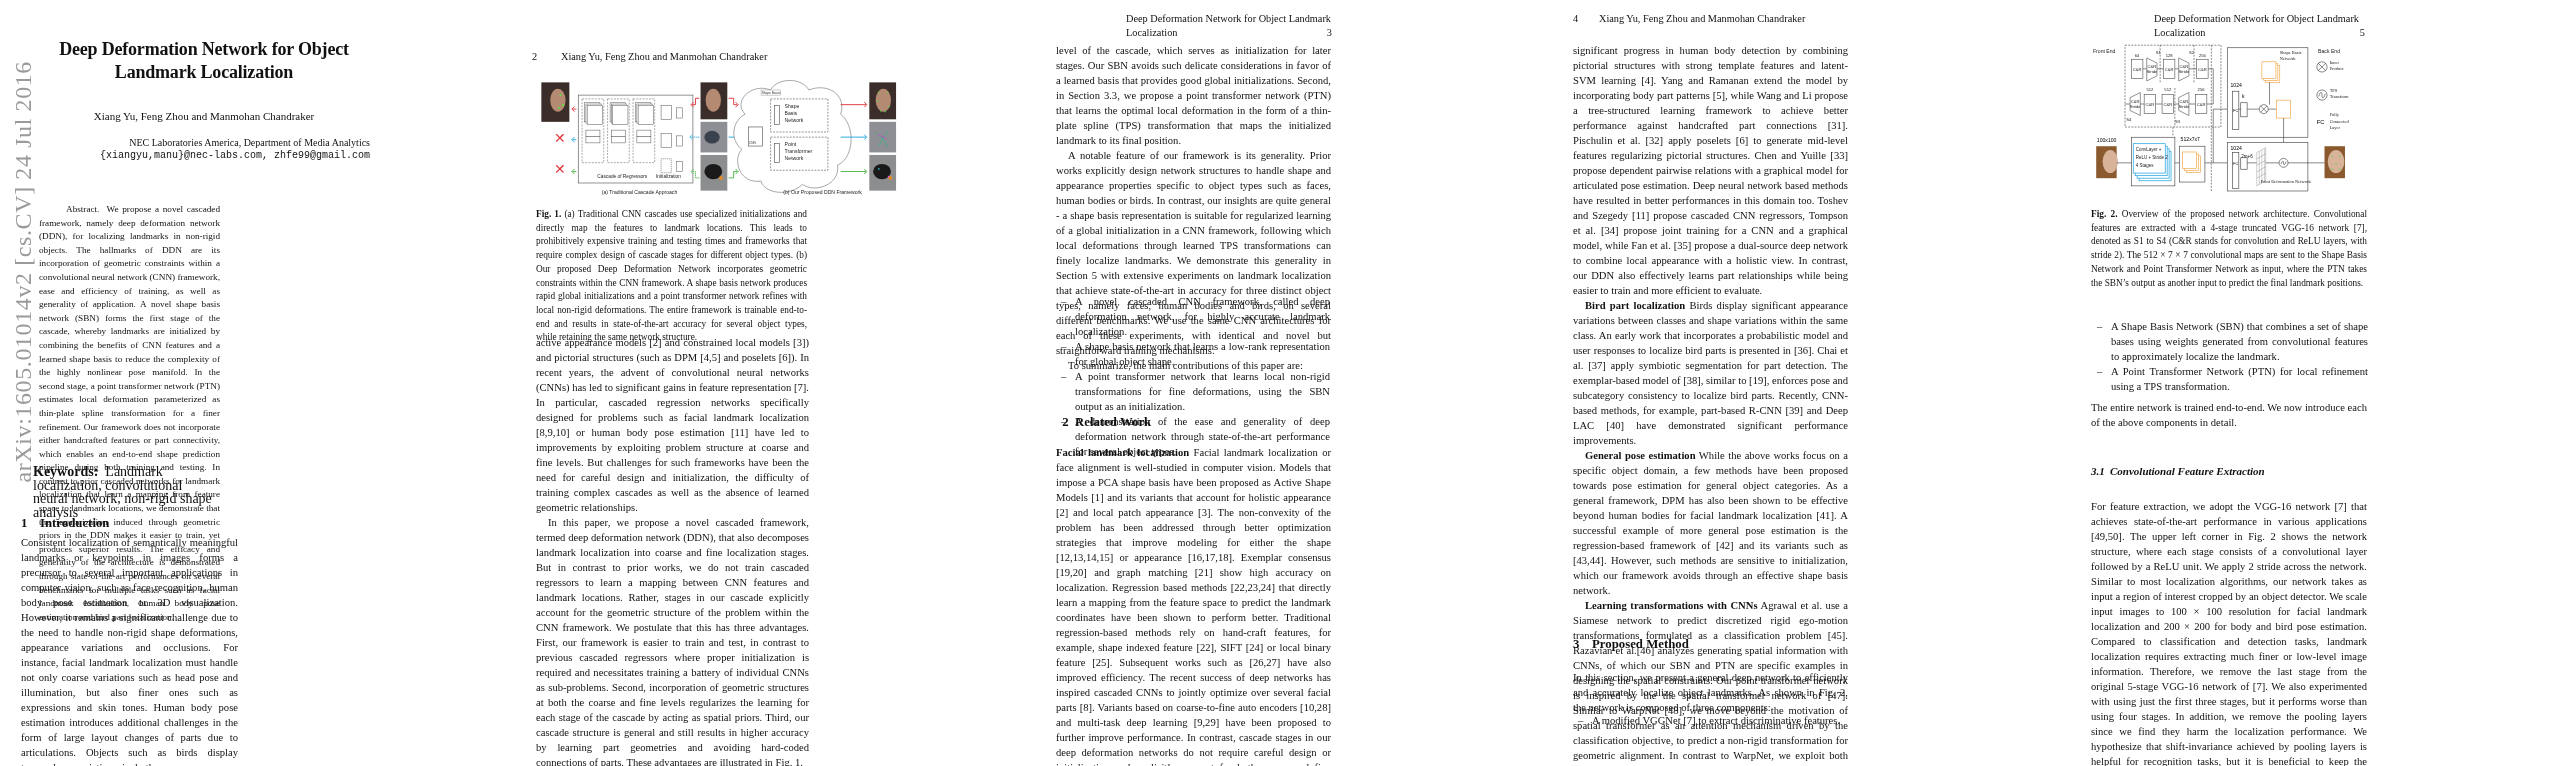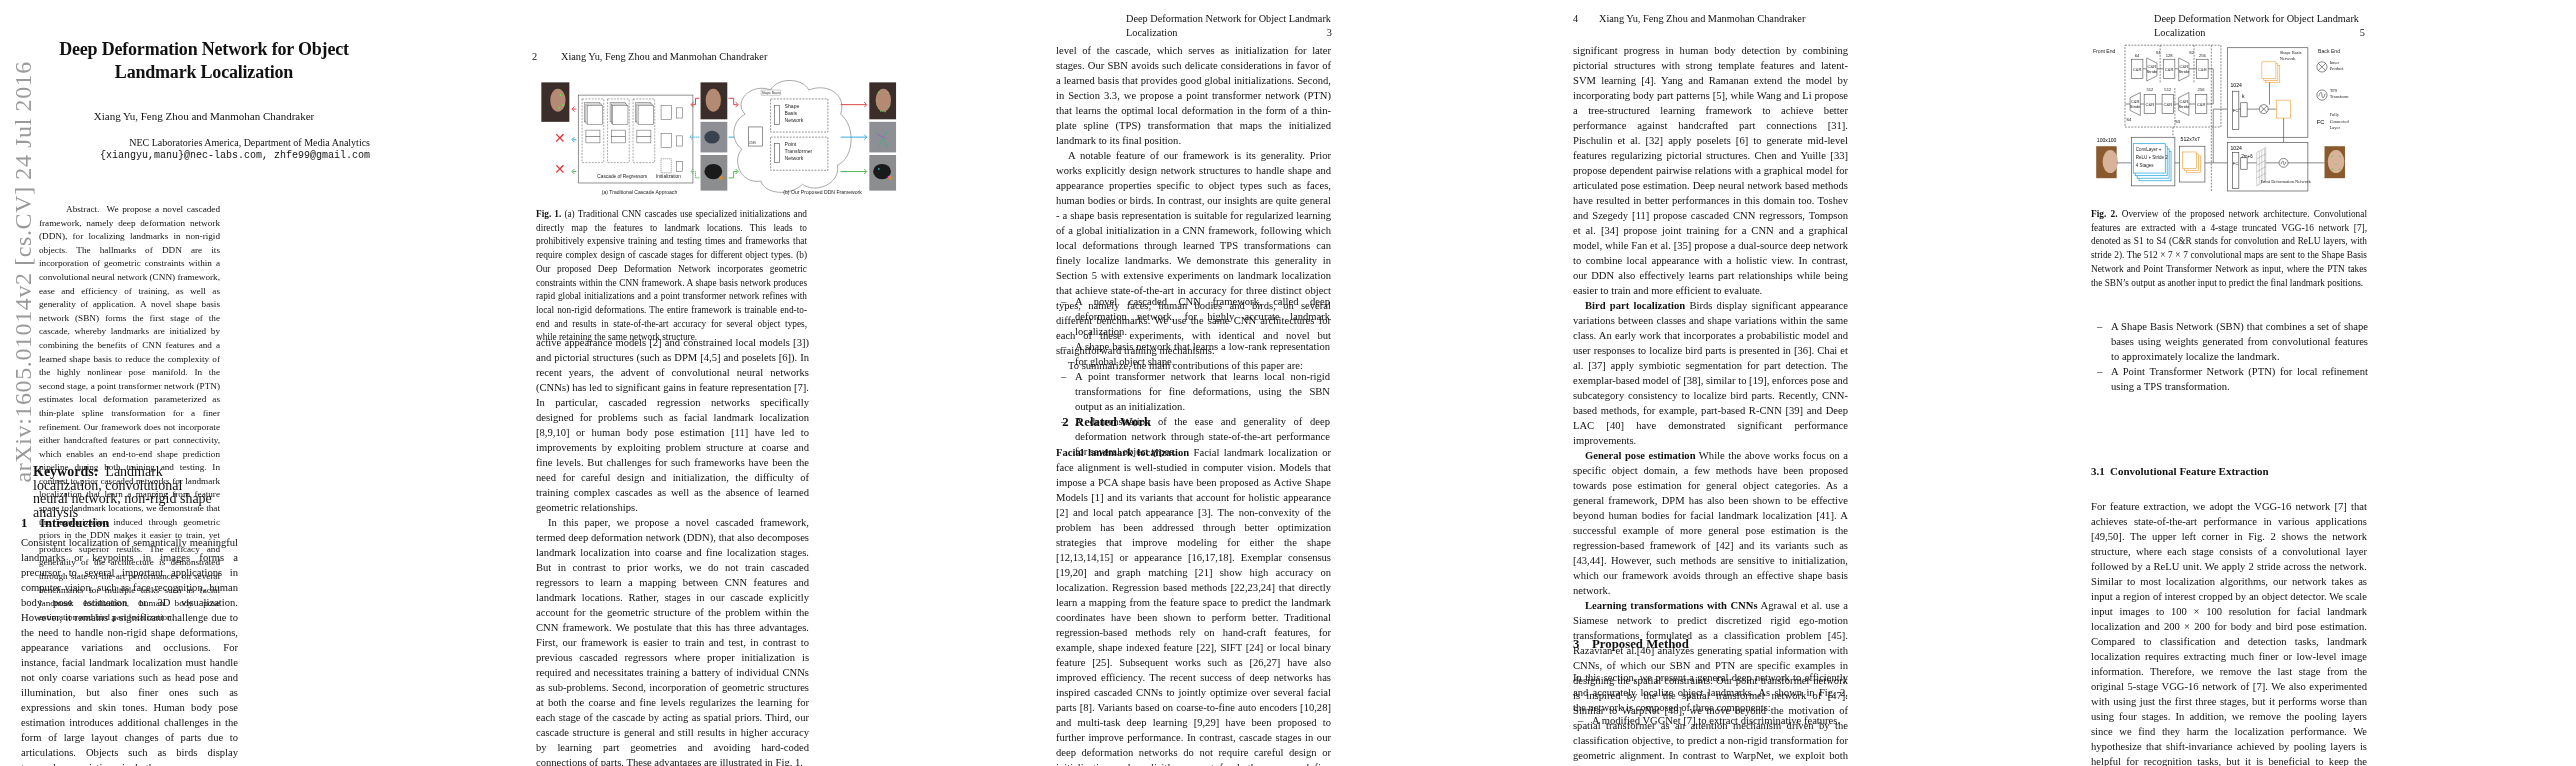--- a/index.html
+++ b/index.html
@@ -14,21 +14,21 @@
   h1.title { position:absolute; left:38px; width:332px; top:38px; margin:0; font-size:18px; line-height:23px; text-align:center; font-weight:bold; letter-spacing:-0.2px; }
   .authors { position:absolute; left:38px; width:332px; top:110px; text-align:center; font-size:11px; }
   .affil { position:absolute; left:38px; width:332px; top:137px; text-align:right; font-size:10px; line-height:12.8px; }
   .affil .mono { font-family:"Liberation Mono", "DejaVu Sans Mono", monospace; font-size:10px; }
   .abs { position:absolute; left:39px; top:203px; width:181px; font-size:9.2px; line-height:13.6px; text-align:justify; }
   .abs b { font-weight:normal;margin-left:27px; }
   .kw { position:absolute; left:33px; top:461px; width:181px; font-size:14px; line-height:13.6px; }
   .arxiv { position:absolute; left:-156px; top:290px; width:358px; transform:rotate(-90deg); font-size:24px; color:#9a9a9a; letter-spacing:0.6px; white-space:nowrap; font-family:"Liberation Serif", serif; }
   h2.sec { position:absolute; margin:0; font-size:12.8px; font-weight:bold; }
   h2.sec .n { display:inline-block; width:19px; }
-  h3.sub { position:absolute; margin:0; font-size:11px; font-weight:bold; }
+  h3.sub { position:absolute; margin:0; font-size:11px; font-weight:bold;font-style:italic; }
   h3.sub .n { display:inline-block; width:19px; }
   .caption { position:absolute; font-size:9.3px; line-height:13.7px; text-align:justify; }
   .bullets { position:absolute; font-size:10.6px; line-height:15px; margin:0; padding:0; list-style:none; text-align:justify; }
   .bullets li { position:relative; padding-left:14px; }
   .bullets li .dash { position:absolute; left:0; top:0; }
   .fig { position:absolute; }
   svg text { font-family:"Liberation Sans", "DejaVu Sans", sans-serif; }
 </style>
 </head>
 <body>
@@ -365,20 +365,23 @@
       </g>
   </svg>
   <div class="caption" style="left:30px; top:208px; width:276px;">
     <b>Fig. 2.</b>
     <span>Overview of the proposed network architecture. Convolutional features are extracted with a 4-stage truncated VGG-16 network [7], denoted as S1 to S4 (C&amp;R stands for convolution and ReLU layers, with stride 2). The 512 × 7 × 7 convolutional maps are sent to the Shape Basis Network and Point Transformer Network as input, where the PTN takes the SBN’s output as another input to predict the final landmark positions.</span>
   </div>
   <ul class="bullets" style="left:36px; top:319px; width:271px;">
     <li><span class="dash">–</span><span>A Shape Basis Network (SBN) that combines a set of shape bases using weights generated from convolutional features to approximately localize the landmark.</span></li>
     <li><span class="dash">–</span><span>A Point Transformer Network (PTN) for local refinement using a TPS transformation.</span></li>
   </ul>
+  <div class="txt" style="left:30px; top:400px; width:276px;">
+    <p>The entire network is trained end-to-end. We now introduce each of the above components in detail.</p>
+  </div>
   <h3 class="sub" style="left:30px; top:465px;">
     <span class="n">3.1</span><span>Convolutional Feature Extraction</span>
   </h3>
   <div class="txt" style="left:30px; top:499px; width:276px;">
     <p>For feature extraction, we adopt the VGG-16 network [7] that achieves state-of-the-art performance in various applications [49,50]. The upper left corner in Fig. 2 shows the network structure, where each stage consists of a convolutional layer followed by a ReLU unit. We apply 2 stride across the network. Similar to most localization algorithms, our network takes as input a region of interest cropped by an object detector. We scale input images to 100 × 100 resolution for facial landmark localization and 200 × 200 for body and bird pose estimation. Compared to classification and detection tasks, landmark localization requires extracting much finer or low-level image information. Therefore, we remove the last stage from the original 5-stage VGG-16 network of [7]. We also experimented with using just the first three stages, but it performs worse than using four stages. In addition, we remove the pooling layers since we find they harm the localization performance. We hypothesize that shift-invariance achieved by pooling layers is helpful for recognition tasks, but it is beneficial to keep the learned features shift-sensitive for keypoint localization. Given an image at 100 × 100 resolution, the four-stage convolutional layers generate a 7 × 7 response map with 512 output channels.</p>
   </div>
 </div>
 
 
 </body></html>

